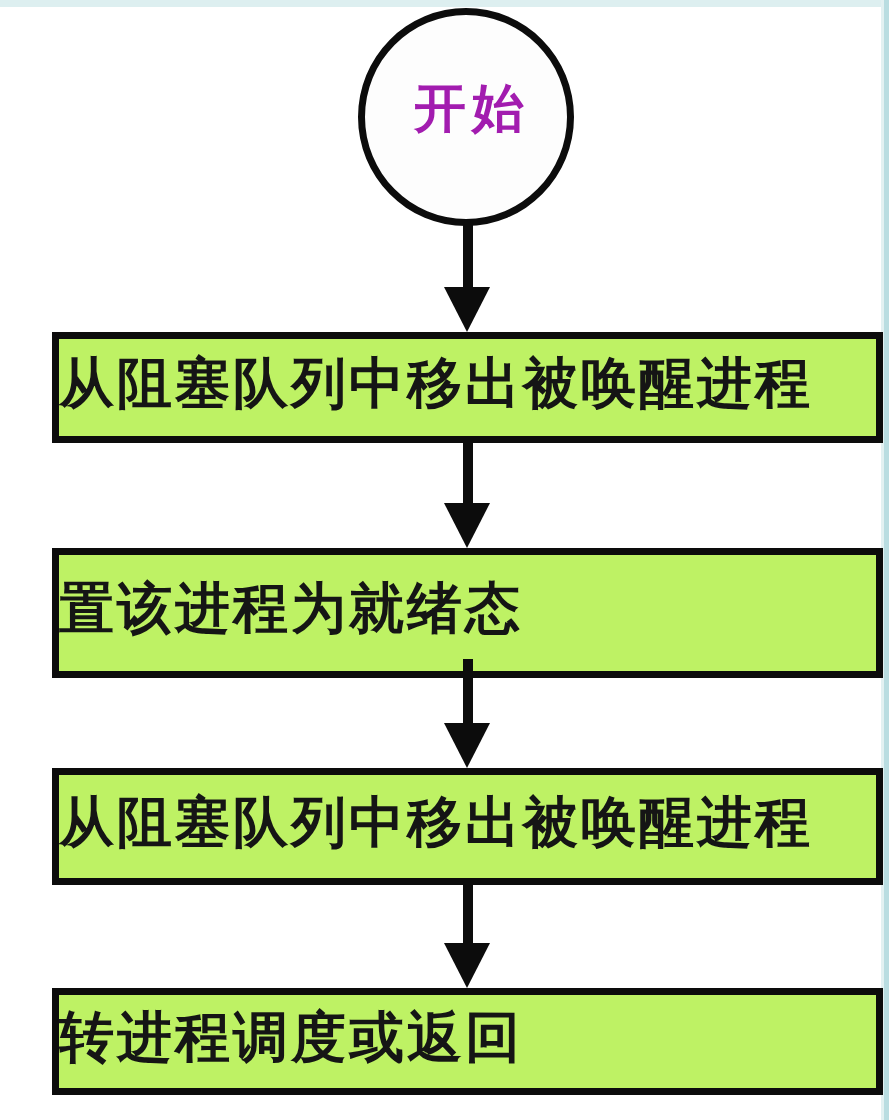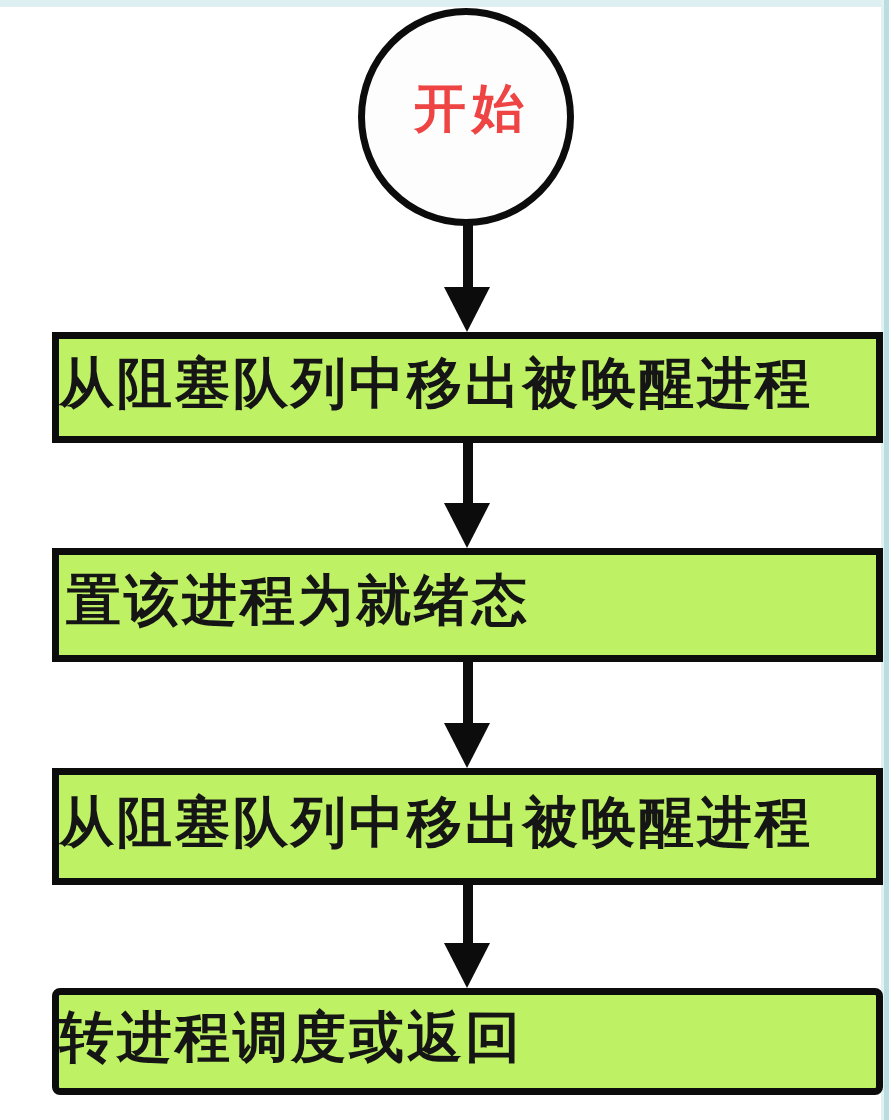--- a/index.html
+++ b/index.html
@@ -37,21 +37,21 @@
     border: 7px solid #0c0c0c;
     border-radius: 50%;
     background: #fdfdfd;
     display: flex;
     align-items: center;
     justify-content: center;
   }
   .start-node .label {
     font-size: 52px;
     font-weight: bold;
-    color: #ef4444;
+    color: #a21caf;
     letter-spacing: 6px;
     margin-left: 12px; 
     transform: translateY(-8px);
   }
   
   .step-box {
     position: absolute;
     left: 52px;
     width: 831px;
     box-sizing: border-box;
@@ -63,23 +63,23 @@
   }
   .step-box .label {
     font-size: 55px;
     font-weight: bold;
     color: #151515;
     letter-spacing: 3px;
     white-space: nowrap;
     transform: translateY(-4px);
   }
   .box-1 { top: 332px; height: 111px; }
-  .box-2 { top: 548px; height: 114px; padding-left: 7px; }
+  .box-2 { top: 548px; height: 130px; }
   .box-3 { top: 768px; height: 117px; }
-  .box-4 { top: 988px; height: 107px; border-radius: 8px; }
+  .box-4 { top: 988px; height: 107px; }
   
   .arrow {
     position: absolute;
     left: 444px;
     width: 47px;
   }
   .arrow .shaft {
     position: absolute;
     left: 50%;
     transform: translateX(-50%);

